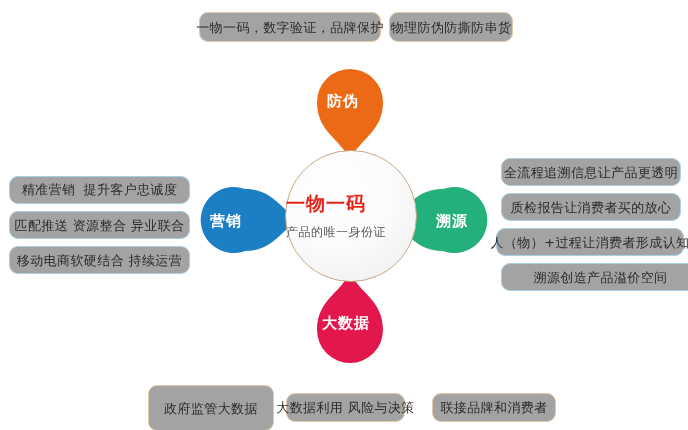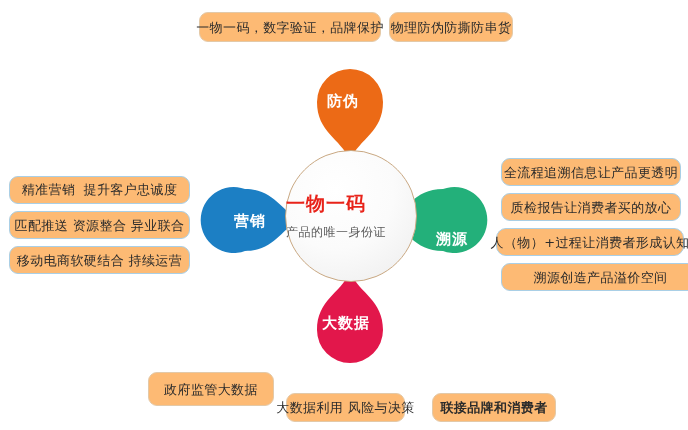--- a/index.html
+++ b/index.html
@@ -21,21 +21,21 @@
     top: 0;
     width: 688px;
     height: 430px;
   }
 
   
   .box {
     position: absolute;
     box-sizing: border-box;
     border-radius: 9px;
-    background: #fdba74;
+    background: #a3a3a3;
     display: flex;
     align-items: center;
     justify-content: center;
     color: #2b2b2b;
     font-size: 13px;
     line-height: 1;
     letter-spacing: 0.4px;
     white-space: nowrap;
   }
   .box.warm {
@@ -101,50 +101,50 @@
 
   <div class="box warm" style="left:199px; top:12px; width:182px; height:30px;">一物一码，数字验证，品牌保护</div>
   <div class="box warm" style="left:389px; top:12px; width:124px; height:30px;">物理防伪防撕防串货</div>
 
   <div class="box cool" style="left:9px; top:176px; width:181px; height:28px;font-family:Liberation Mono, monospace;">精准营销  提升客户忠诚度</div>
   <div class="box cool" style="left:9px; top:211px; width:181px; height:28px;">匹配推送 资源整合 异业联合</div>
   <div class="box cool" style="left:9px; top:246px; width:181px; height:28px;">移动电商软硬结合  持续运营</div>
 
   <div class="box cool" style="left:501px; top:158px; width:180px; height:28px;">全流程追溯信息让产品更透明</div>
   <div class="box cool" style="left:501px; top:193px; width:180px; height:28px;">质检报告让消费者买的放心</div>
-  <div class="box cool" style="left:496px; top:228px; width:188px; height:28px;border-radius:10px;">人（物）+过程让消费者形成认知</div>
+  <div class="box cool" style="left:496px; top:228px; width:188px; height:28px;">人（物）+过程让消费者形成认知</div>
   <div class="box cool" style="left:501px; top:263px; width:199px; height:28px;">溯源创造产品溢价空间</div>
 
-  <div class="box warm" style="left:148px; top:372px; width:126px; height:34px;">政府监管大数据</div>
+  <div class="box warm" style="left:148px; top:385px; width:126px; height:46px;">政府监管大数据</div>
   <div class="box warm" style="left:286px; top:393px; width:119px; height:29px;">大数据利用 风险与决策</div>
-  <div class="box warm" style="left:432px; top:393px; width:124px; height:29px;font-weight:bold;">联接品牌和消费者</div>
+  <div class="box warm" style="left:432px; top:393px; width:124px; height:29px;">联接品牌和消费者</div>
 
   <div class="pin" style="left:307px; top:56px;">
     <svg width="86" height="104" viewBox="0 0 86 104">
       <path d="M43 104 C 33 82, 10 76, 10 46 A 33 33 0 1 1 76 46 C 76 76, 53 82, 43 104 Z" fill="none" stroke="#ffffff" stroke-width="7"></path>
       <path d="M43 104 C 33 82, 10 76, 10 46 A 33 33 0 1 1 76 46 C 76 76, 53 82, 43 104 Z" fill="#ec6a16"></path>
     </svg>
   </div>
   <div class="pin-label" style="left:327px; top:92px;">防伪</div>
 
   <div class="pin" style="left:203px; top:180px;">
     <svg width="98" height="80" viewBox="0 0 98 80">
       <path d="M98 40 C 78 32, 72 9, 42 9 A 33 33 0 1 0 42 71 C 72 71, 78 48, 98 40 Z" fill="none" stroke="#ffffff" stroke-width="7"></path>
       <path d="M98 40 C 78 32, 72 9, 42 9 A 33 33 0 1 0 42 71 C 72 71, 78 48, 98 40 Z" fill="#1c7fc4"></path>
     </svg>
   </div>
-  <div class="pin-label" style="left:234px; top:212px;">营销</div>
+  <div class="pin-label" style="left:210px; top:212px;">营销</div>
 
   <div class="pin" style="left:387px; top:180px;">
     <svg width="98" height="80" viewBox="0 0 98 80">
       <path d="M0 40 C 20 32, 26 9, 56 9 A 33 33 0 1 1 56 71 C 26 71, 20 48, 0 40 Z" fill="none" stroke="#ffffff" stroke-width="7"></path>
       <path d="M0 40 C 20 32, 26 9, 56 9 A 33 33 0 1 1 56 71 C 26 71, 20 48, 0 40 Z" fill="#23b07a"></path>
     </svg>
   </div>
-  <div class="pin-label" style="left:436px; top:212px;margin-top:18px;">溯源</div>
+  <div class="pin-label" style="left:436px; top:212px;">溯源</div>
 
   <div class="pin" style="left:307px; top:272px;">
     <svg width="86" height="104" viewBox="0 0 86 104">
       <path d="M43 0 C 53 22, 76 28, 76 58 A 33 33 0 1 1 10 58 C 10 28, 33 22, 43 0 Z" fill="none" stroke="#ffffff" stroke-width="7"></path>
       <path d="M43 0 C 53 22, 76 28, 76 58 A 33 33 0 1 1 10 58 C 10 28, 33 22, 43 0 Z" fill="#e2174b"></path>
     </svg>
   </div>
   <div class="pin-label" style="left:322px; top:314px;">大数据</div>
 
   <div id="hub">

